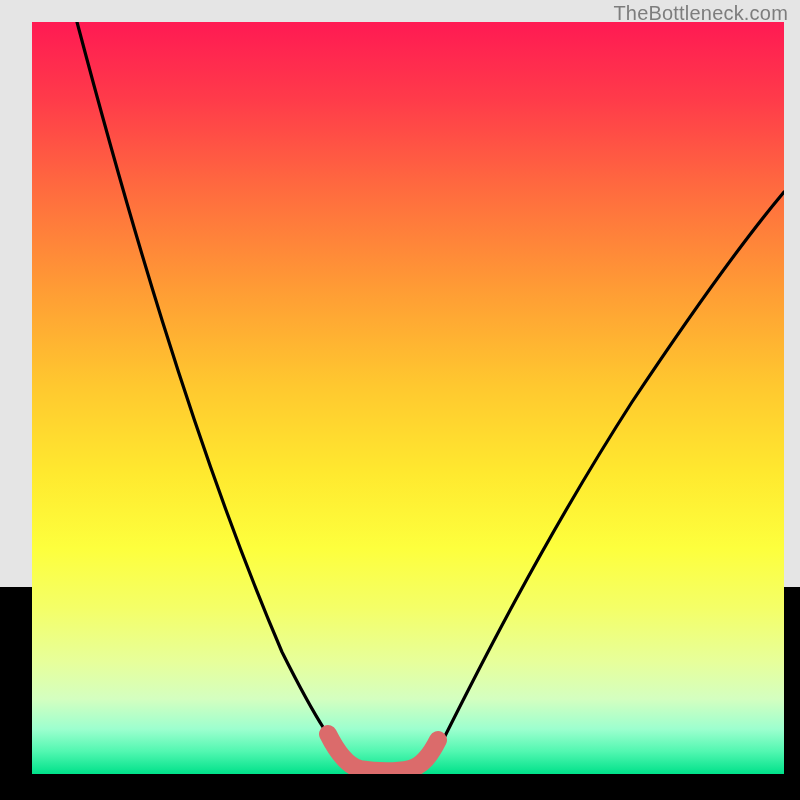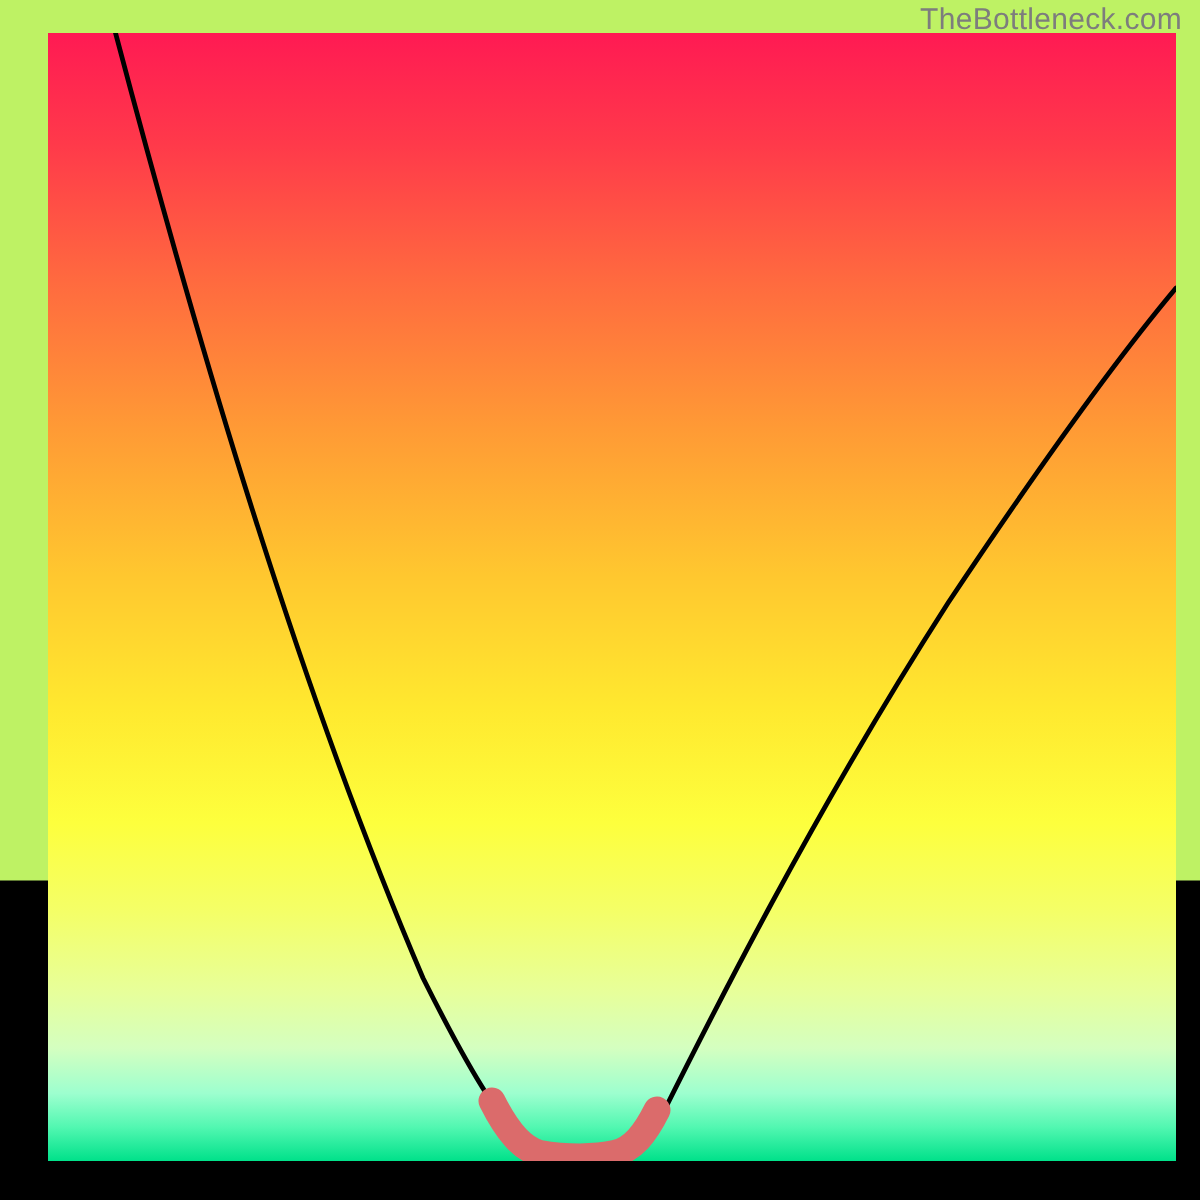--- a/index.html
+++ b/index.html
@@ -8,21 +8,21 @@
     width: 800px;
     height: 800px;
     background: #000;
     overflow: hidden;
     font-family: Arial, Helvetica, sans-serif;
   }
   .frame {
     position: relative;
     width: 800px;
     height: 587px;
-    background: #bef264;
+    background: #e5e5e5;
   }
   .plot-area {
     position: absolute;
     left: 32px;
     top: 22px;
     width: 752px;
     height: 752px;
     overflow: hidden;
   }
   .gradient {

